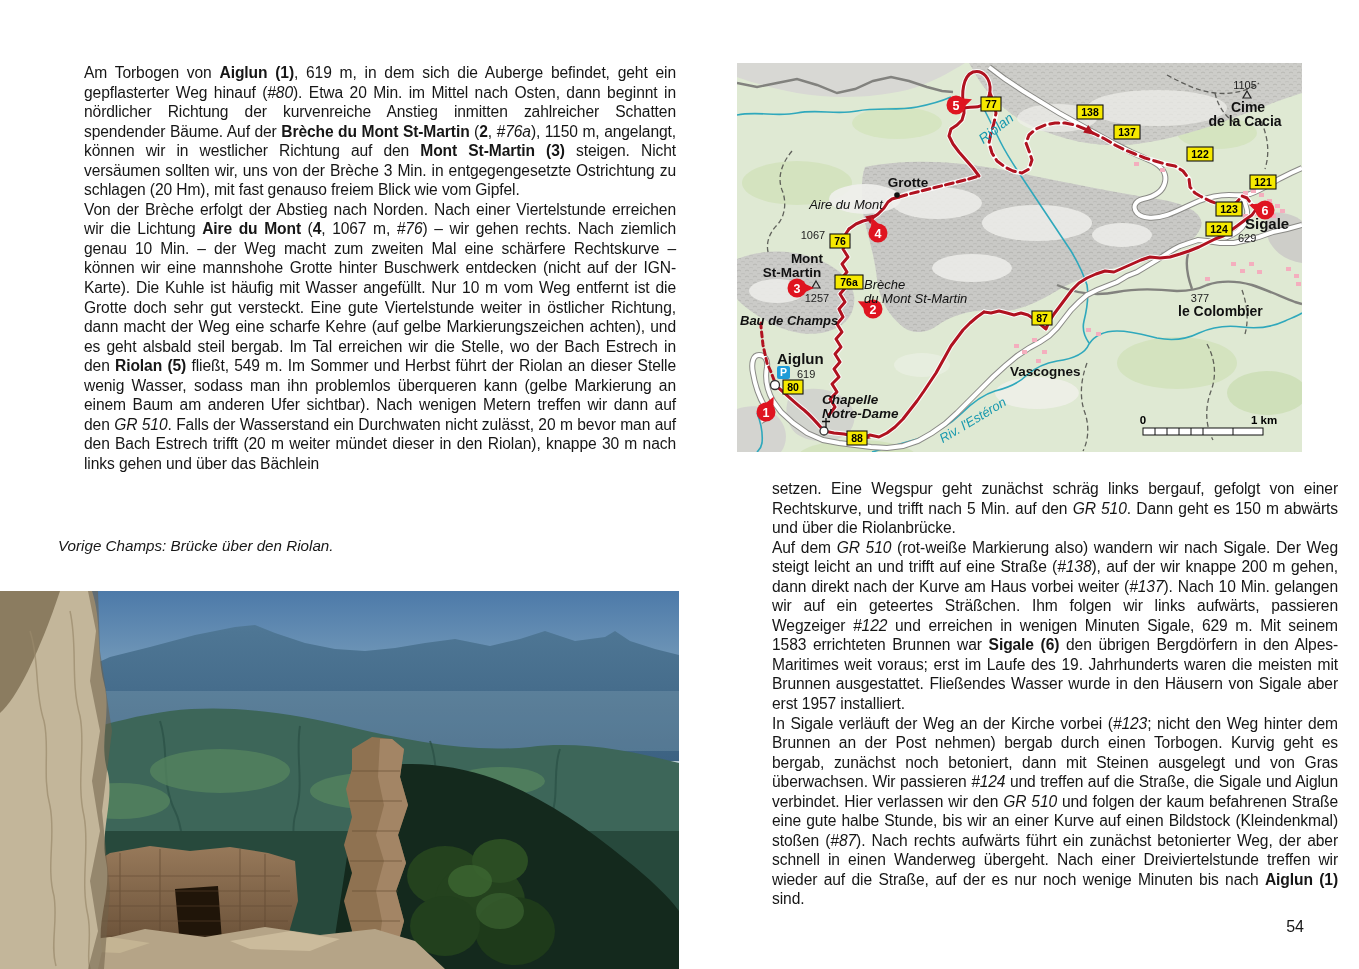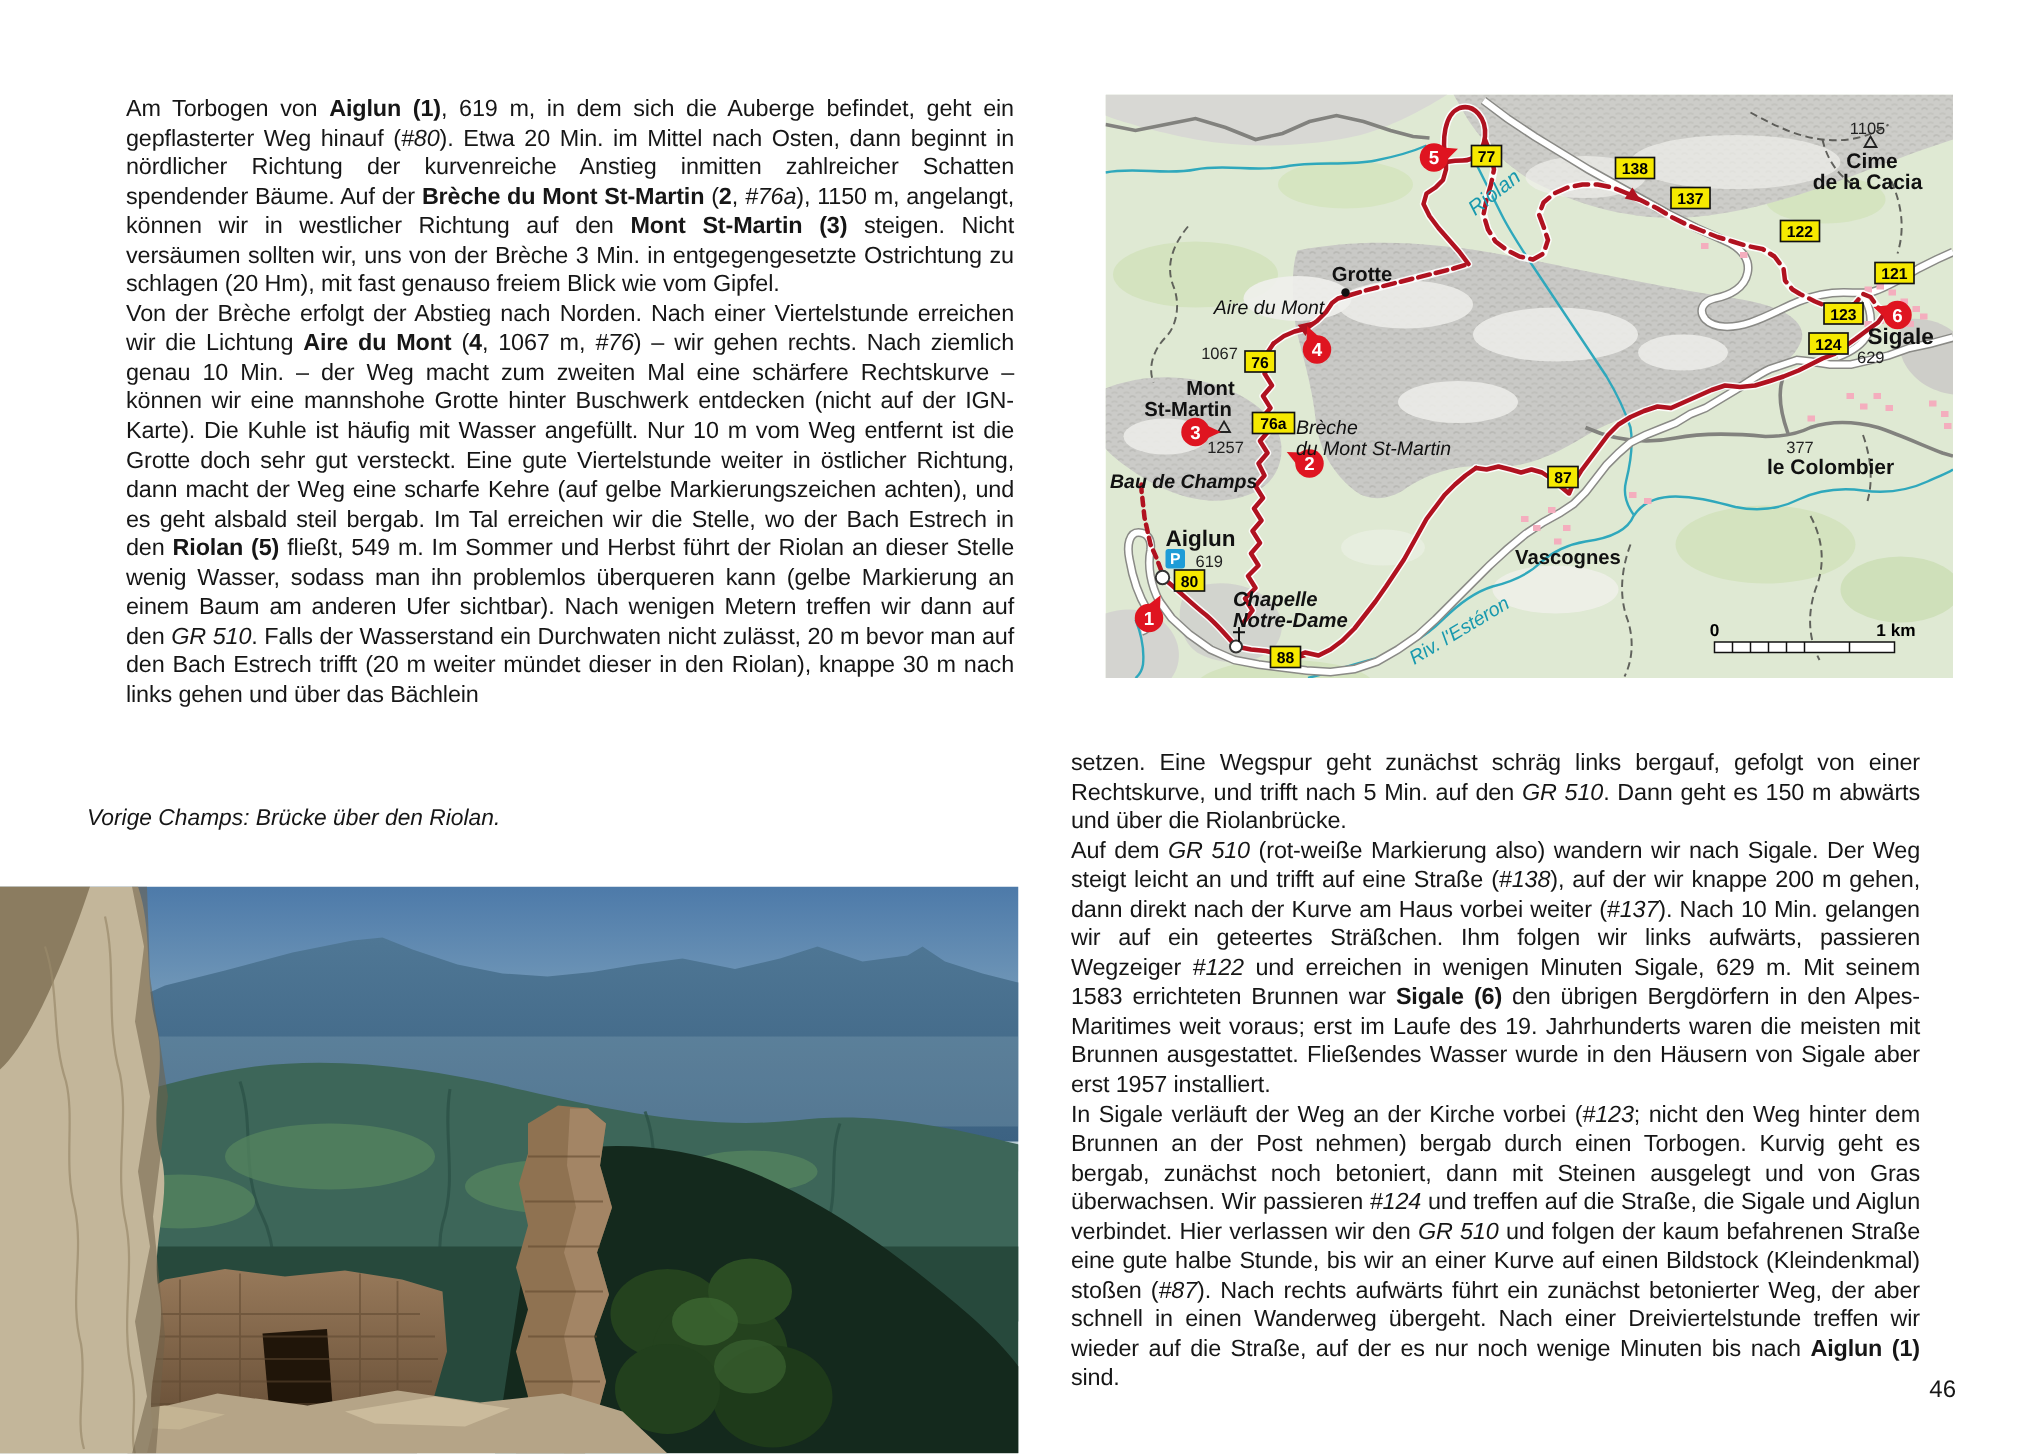--- a/index.html
+++ b/index.html
@@ -4,21 +4,21 @@
 <style>
   html,body{margin:0;padding:0;}
   body{
     width:1359px;height:969px;position:relative;background:#ffffff;
     font-family:"Liberation Sans",sans-serif;color:#161616;overflow:hidden;
   }
   .col{position:absolute;text-align:justify;font-size:15.6px;line-height:19.55px;
        letter-spacing:-0.1px;hyphens:auto;-webkit-hyphens:auto;}
   .col p{margin:0;padding:0;}
   #left-col{left:66px;top:63px;width:592px;margin-left:18px;}
-  #right-col{left:714px;top:479px;width:566px;margin-top:20px;}
+  #right-col{left:772px;top:479px;width:566px;}
   .caption{position:absolute;left:58px;top:536px;width:592px;font-style:italic;
            font-size:15.2px;line-height:19.5px;}
   #page-num{position:absolute;left:1240px;top:918px;width:64px;text-align:right;font-size:16px;}
   svg text{font-family:"Liberation Sans",sans-serif;}
   .mapsvg,.photosvg{position:absolute;display:block;}
   .mapsvg{left:737px;top:63px;}
   .photosvg{left:0px;top:591px;}
 </style>
 </head>
 <body>
@@ -31,21 +31,21 @@
 <div class="caption">
   <div>Vorige Champs: Brücke über den Riolan.</div>
 </div>
 
 <div id="right-col" class="col">
   <p><span>setzen. Eine Wegspur geht zunächst schräg links bergauf, gefolgt von einer Rechtskurve, und trifft nach 5 Min. auf den </span><span style="font-style: italic;">GR 510</span><span>. Dann geht es 150 m abwärts und über die Riolanbrücke.</span></p>
   <p><span>Auf dem </span><span style="font-style: italic;">GR 510</span><span> (rot-weiße Markierung also) wandern wir nach Sigale. Der Weg steigt leicht an und trifft auf eine Straße (</span><span style="font-style: italic;">#138</span><span>), auf der wir knappe 200 m gehen, dann direkt nach der Kurve am Haus vorbei weiter (</span><span style="font-style: italic;">#137</span><span>). Nach 10 Min. gelangen wir auf ein geteertes Sträßchen. Ihm folgen wir links aufwärts, passieren Wegzeiger </span><span style="font-style: italic;">#122</span><span> und erreichen in wenigen Minuten Sigale, 629 m. Mit seinem 1583 errichteten Brunnen war </span><span style="font-weight: bold;">Sigale (6)</span><span> den übrigen Bergdörfern in den Alpes-Maritimes weit voraus; erst im Laufe des 19. Jahrhunderts waren die meisten mit Brunnen ausgestattet. Fließendes Wasser wurde in den Häusern von Sigale aber erst 1957 installiert.</span></p>
   <p><span>In Sigale verläuft der Weg an der Kirche vorbei (</span><span style="font-style: italic;">#123</span><span>; nicht den Weg hinter dem Brunnen an der Post nehmen) bergab durch einen Torbogen. Kurvig geht es bergab, zunächst noch betoniert, dann mit Steinen ausgelegt und von Gras überwachsen. Wir passieren </span><span style="font-style: italic;">#124</span><span> und treffen auf die Straße, die Sigale und Aiglun verbindet. Hier verlassen wir den </span><span style="font-style: italic;">GR 510</span><span> und folgen der kaum befahrenen Straße eine gute halbe Stunde, bis wir an einer Kurve auf einen Bildstock (Kleindenkmal) stoßen (</span><span style="font-style: italic;">#87</span><span>). Nach rechts aufwärts führt ein zunächst betonierter Weg, der aber schnell in einen Wanderweg übergeht. Nach einer Dreiviertelstunde treffen wir wieder auf die Straße, auf der es nur noch wenige Minuten bis nach </span><span style="font-weight: bold;">Aiglun (1)</span><span> sind.</span></p>
 </div>
 
-<div id="page-num">46</div>
+<div id="page-num">54</div>
 
 <svg class="mapsvg" width="565" height="389" viewBox="0 0 565 389">
   <defs>
     <pattern id="scree" width="8" height="6" patternUnits="userSpaceOnUse">
       <path d="M0,4 Q2,2 4,4" stroke="#a0a09a" stroke-width="0.8" fill="none"></path>
       <path d="M4,1 Q6,0 8,1" stroke="#aaaaa4" stroke-width="0.6" fill="none"></path>
     </pattern>
   </defs>
 
   <rect x="0" y="0" width="565" height="389" fill="#dfe9d3"></rect>

